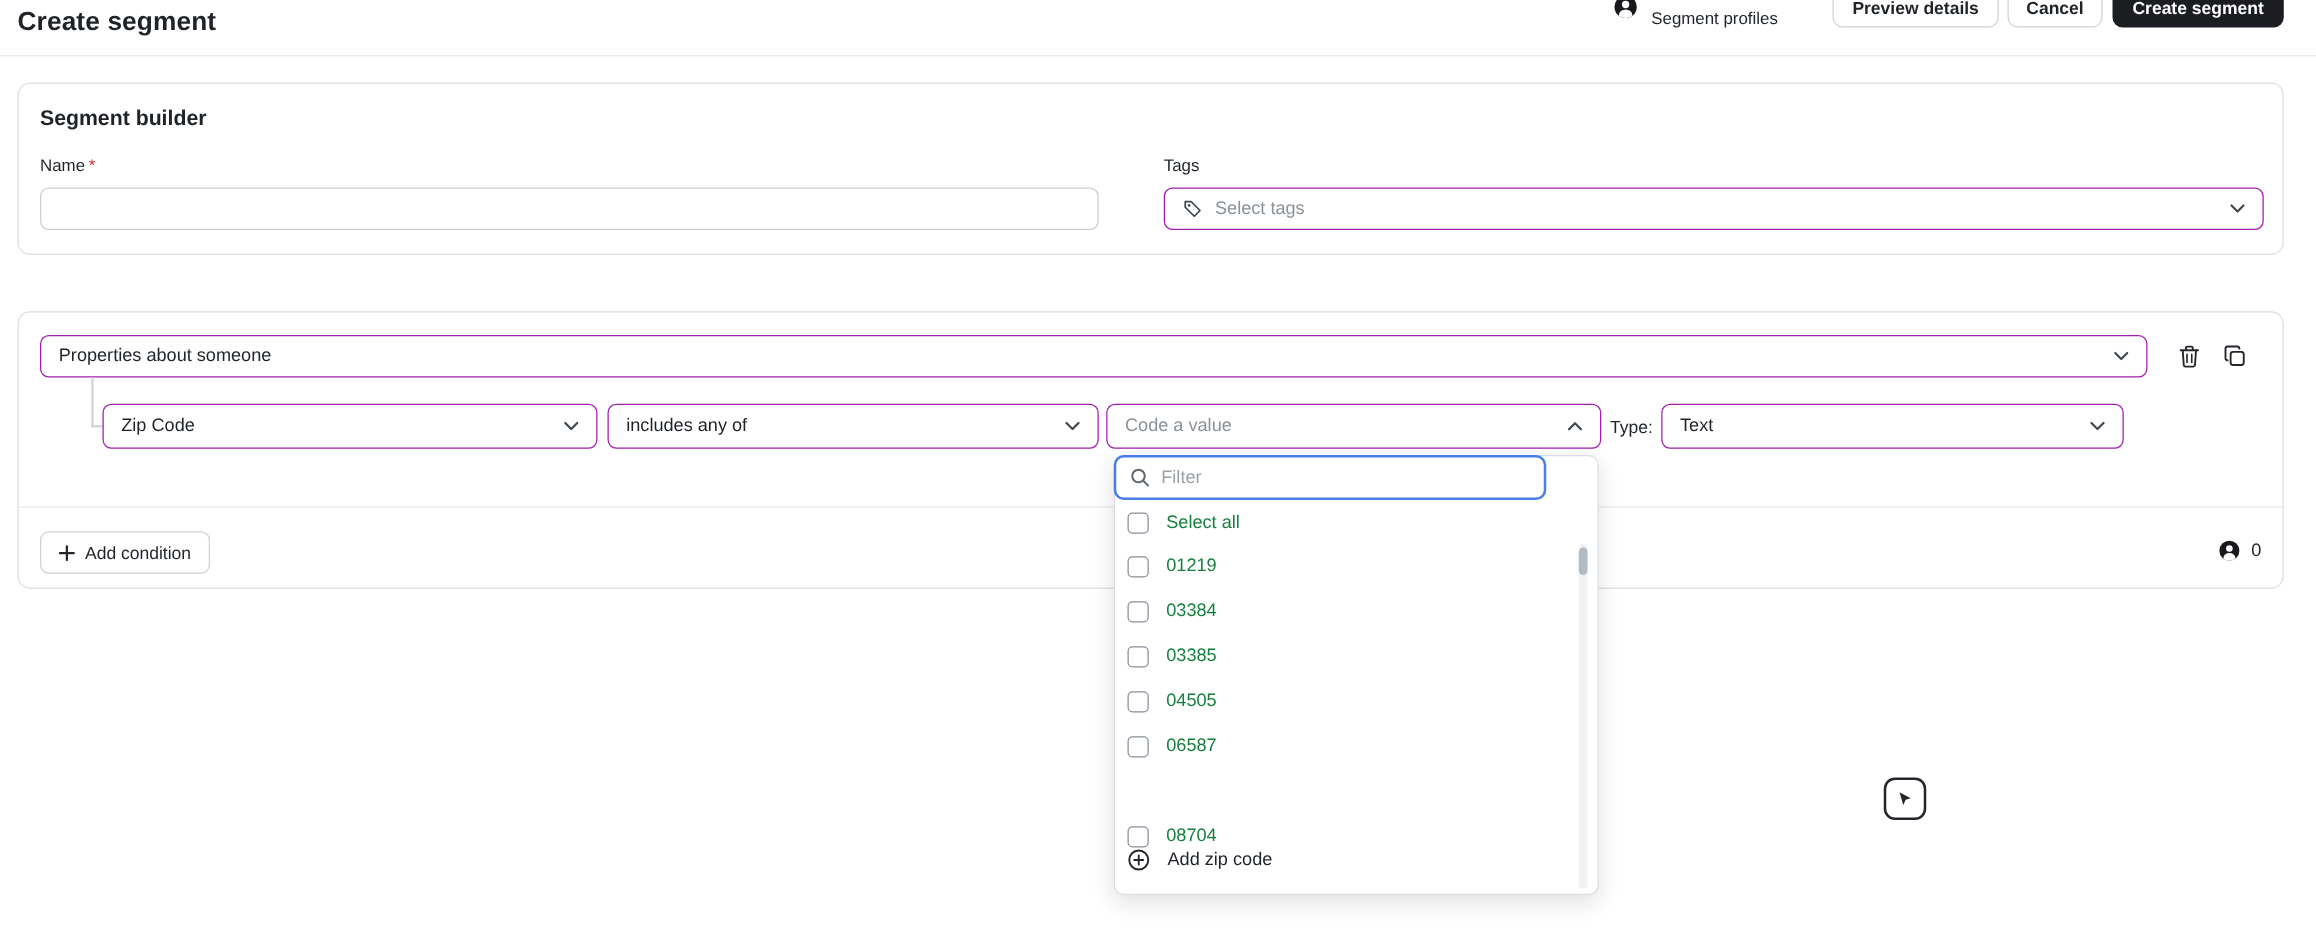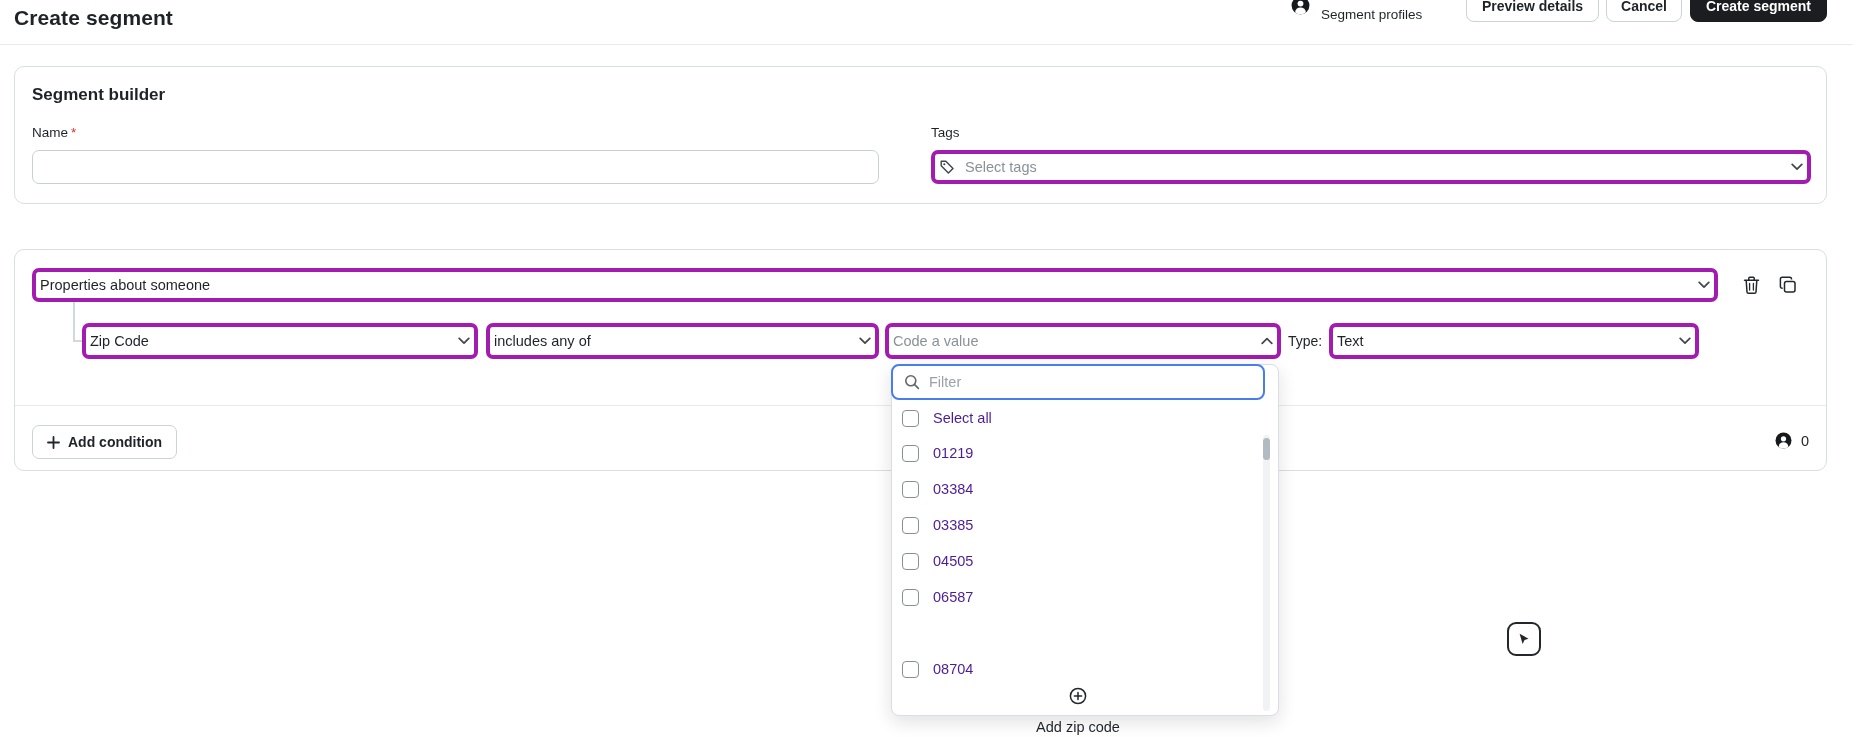--- a/index.html
+++ b/index.html
@@ -22,50 +22,50 @@
   
   .card { position:absolute; left:14px; width:1813px; background:#fff; border:1px solid #d9dee3; border-radius:10px; }
   .card1 { top:66px; height:138px; }
   .card2 { top:249px; height:222px; }
   .card1-heading { position:absolute; left:17px; top:18px; font-size:17px; font-weight:700; }
   .field-label { position:absolute; top:58px; font-size:13.5px; color:#1f2328; }
   .req { color:#d92d20; margin-left:3px; }
   .text-input { position:absolute; top:83px; height:34px; border:1px solid #c9cfd5; border-radius:7px;
                 background:#fff; font-size:14.5px; padding:0 12px; color:#1f2328; outline:none;
                 font-family:inherit; }
-  .combo { position:absolute; height:34px; border:4px solid #a21caf; border-radius:7px; background:#fff;
-           display:flex; align-items:center; padding:0 4px; font-size:14.5px; cursor:pointer; }
+  .combo { position:absolute; height:34px; border:1px solid #a21caf; border-radius:7px; background:#fff;
+           display:flex; align-items:center; padding:0 14px; font-size:14.5px; cursor:pointer; }
   .combo .grow { flex:1; }
   .placeholder { color:#8a9198; }
 
   
   .props-combo { left:17px; top:18px; width:1686px; }
   .row-icon-btn { position:absolute; top:24px; width:22px; height:22px; cursor:pointer; display:flex; align-items:center; justify-content:center; }
   .connector-v { position:absolute; left:58px; top:52px; width:2px; height:40px; background:#d3d8dd; }
   .connector-h { position:absolute; left:58px; top:90px; width:10px; height:2px; background:#d3d8dd; }
   .cond-combo { top:73px; height:36px; }
   .type-label { position:absolute; left:1273px; top:83px; font-size:14px; color:#1f2328; }
   .footer-divider { position:absolute; left:0; top:155px; width:100%; height:1px; background:#e8eaec; }
   .add-cond-btn { position:absolute; left:17px; top:175px; height:34px; border:1px solid #ccd2d8; border-radius:7px;
                   background:#fff; display:flex; align-items:center; gap:8px; padding:0 14px; font-size:14px;
-                  font-weight:700; cursor:pointer; }
+                  font-weight:400; cursor:pointer; }
   .count-wrap { position:absolute; right:17px; top:182px; display:flex; align-items:center; gap:9px; }
   .count-num { font-size:14.5px; color:#1f2328; }
 
   
   .panel { position:absolute; left:891px; top:364px; width:388px; height:352px; background:#fff;
            border:1px solid #d9dee3; border-radius:8px; box-shadow:0 6px 18px rgba(20,24,31,.13); z-index:20; }
-  .filter-box { position:absolute; left:-1px; top:-1px; width:374px; height:36px; background:#fff;
+  .filter-box { position:absolute; left:-1px; top:-1px; width:346px; height:36px; background:#fff;
                 border:2px solid #4a7dec; border-radius:8px; display:flex; align-items:center; padding:12px 11px; gap:9px; }
   .filter-input { border:none; outline:none; flex:1; font-size:14.5px; font-family:inherit; color:#1f2328; }
   .filter-input::placeholder { color:#9aa1a8; }
   .opt-row { position:absolute; left:0; width:362px; height:30px; display:flex; align-items:center; gap:14px;
              padding-left:10px; cursor:pointer; }
   .checkbox { width:17px; height:17px; border:1.6px solid #878f98; border-radius:4px; background:#fff; flex:none; }
-  .opt-label { font-size:14.5px; color:#4c1d95; }
+  .opt-label { font-size:14.5px; color:#15803d; }
   .scroll-track { position:absolute; right:8px; top:70px; width:7px; height:276px; background:#f0f2f4; border-radius:4px; }
   .scroll-thumb { position:absolute; right:8px; top:73px; width:7px; height:22px; background:#b4bac1; border-radius:4px; cursor:pointer; }
   .add-zip-label { font-size:14.5px; color:#1f2328; }
 
   
   .floating-widget { position:absolute; left:1507px; top:622px; width:34px; height:34px; border:2px solid #23262a;
                      border-radius:9px; background:#fff; display:flex; align-items:center; justify-content:center; cursor:pointer; }
 
   svg { display:block; }
 </style>
@@ -257,21 +257,21 @@
       <span class="opt-label">06587</span>
     </div>
     <div class="opt-row" style="top:289px;">
       <span class="checkbox"></span>
       <span class="opt-label">08704</span>
     </div>
 
     <div class="scroll-track"></div>
     <div class="scroll-thumb"></div>
 
-    <div class="opt-row" style="top:322px;flex-direction:column;">
+    <div class="opt-row" style="top:308px;">
       <span>
         <svg width="18" height="18" viewBox="0 0 18 18">
           <circle cx="9" cy="9" r="7.6" fill="none" stroke="#23262a" stroke-width="1.5"></circle>
           <path d="M9 5.4 v7.2 M5.4 9 h7.2" stroke="#23262a" stroke-width="1.5" stroke-linecap="round"></path>
         </svg>
       </span>
       <span class="add-zip-label">Add zip code</span>
     </div>
   </div>
 

